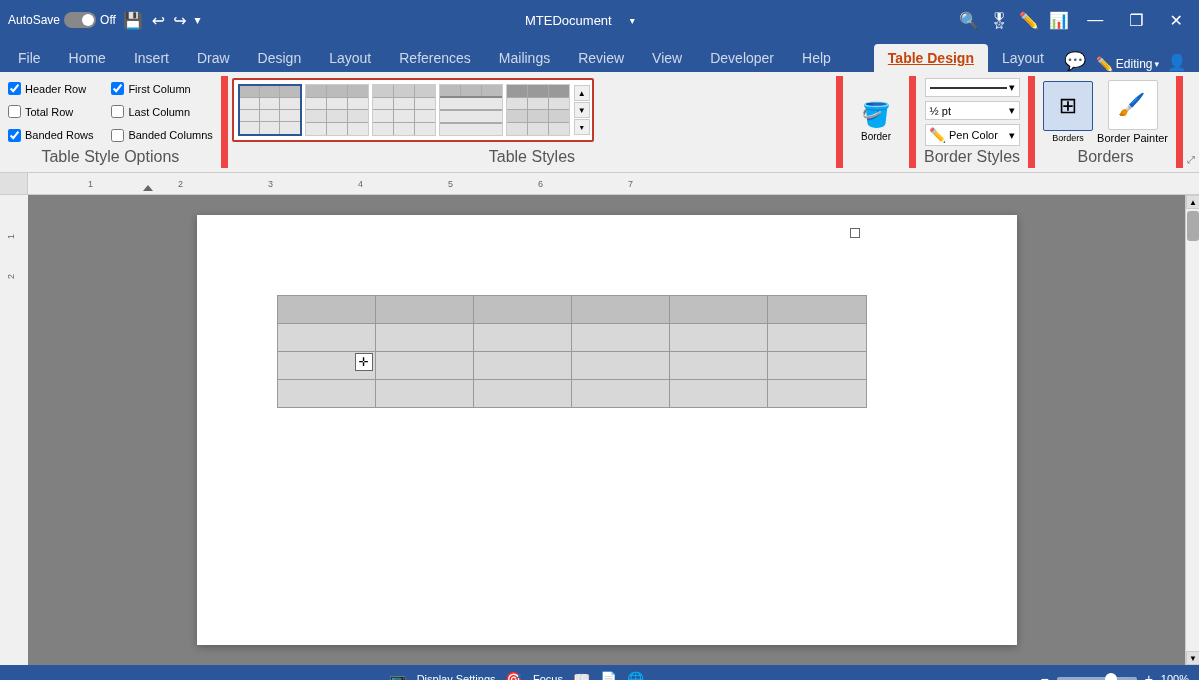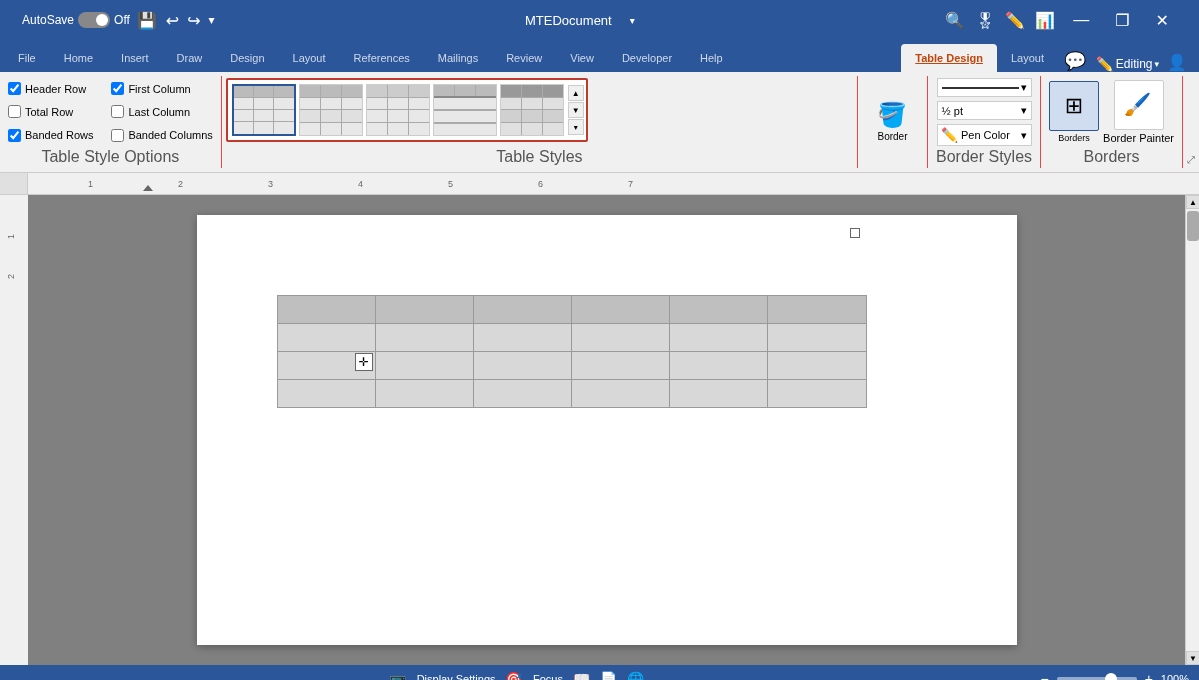--- a/index.html
+++ b/index.html
@@ -5,21 +5,21 @@
     * { box-sizing: border-box; margin: 0; padding: 0; }
     body { font-family: 'Segoe UI', Arial, sans-serif; font-size: 12px; background: #f0f0f0; overflow: hidden; width: 1199px; height: 680px; }
 
     
     .title-bar {
       background: #2b579a;
       height: 40px;
       display: flex;
       align-items: center;
       justify-content: space-between;
-      padding: 0 22px;
+      padding: 0 8px;
       color: white;
     }
     .title-bar-left { display: flex; align-items: center; gap: 8px; }
     .title-bar-center { display: flex; align-items: center; gap: 18px; font-size: 13px; }
     .title-bar-right { display: flex; align-items: center; gap: 10px; }
     .autosave-toggle { display: flex; align-items: center; gap: 4px; font-size: 12px; }
     .toggle-off {
       background: #888;
       border-radius: 10px;
       width: 32px;
@@ -42,21 +42,21 @@
     
     .ribbon-tabs {
       background: #2b579a;
       display: flex;
       align-items: flex-end;
       padding-left: 4px;
       height: 32px;
     }
     .ribbon-tab {
       padding: 4px 14px;
-      font-size: 11px;
+      font-size: 14px;
       color: #d0d8ea;
       cursor: pointer;
       border-radius: 4px 4px 0 0;
       height: 28px;
       display: flex;
       align-items: center;
       margin-top: 48px;
     }
     .ribbon-tab.table-design-tab { background: #f0f0f0; color: #2b579a; font-weight: 600; }
     .ribbon-tab.layout-tab { color: #d0d8ea; }
@@ -68,21 +68,21 @@
       display: flex;
       align-items: stretch;
       min-height: 88px;
       padding: 4px 0;
     }
     .ribbon-group {
       display: flex;
       flex-direction: column;
       align-items: center;
       padding: 2px 8px;
-      border-right: 1px solid #ef4444;
+      border-right: 7px solid #ef4444;
       min-width: 60px;
     }
     .ribbon-group-label {
       font-size: 16px;
       color: #555;
       margin-top: auto;
       padding-top: 2px;
       text-align: center;
     }
     .ribbon-group-content { display: flex; align-items: center; flex: 1; gap: 4px; }

